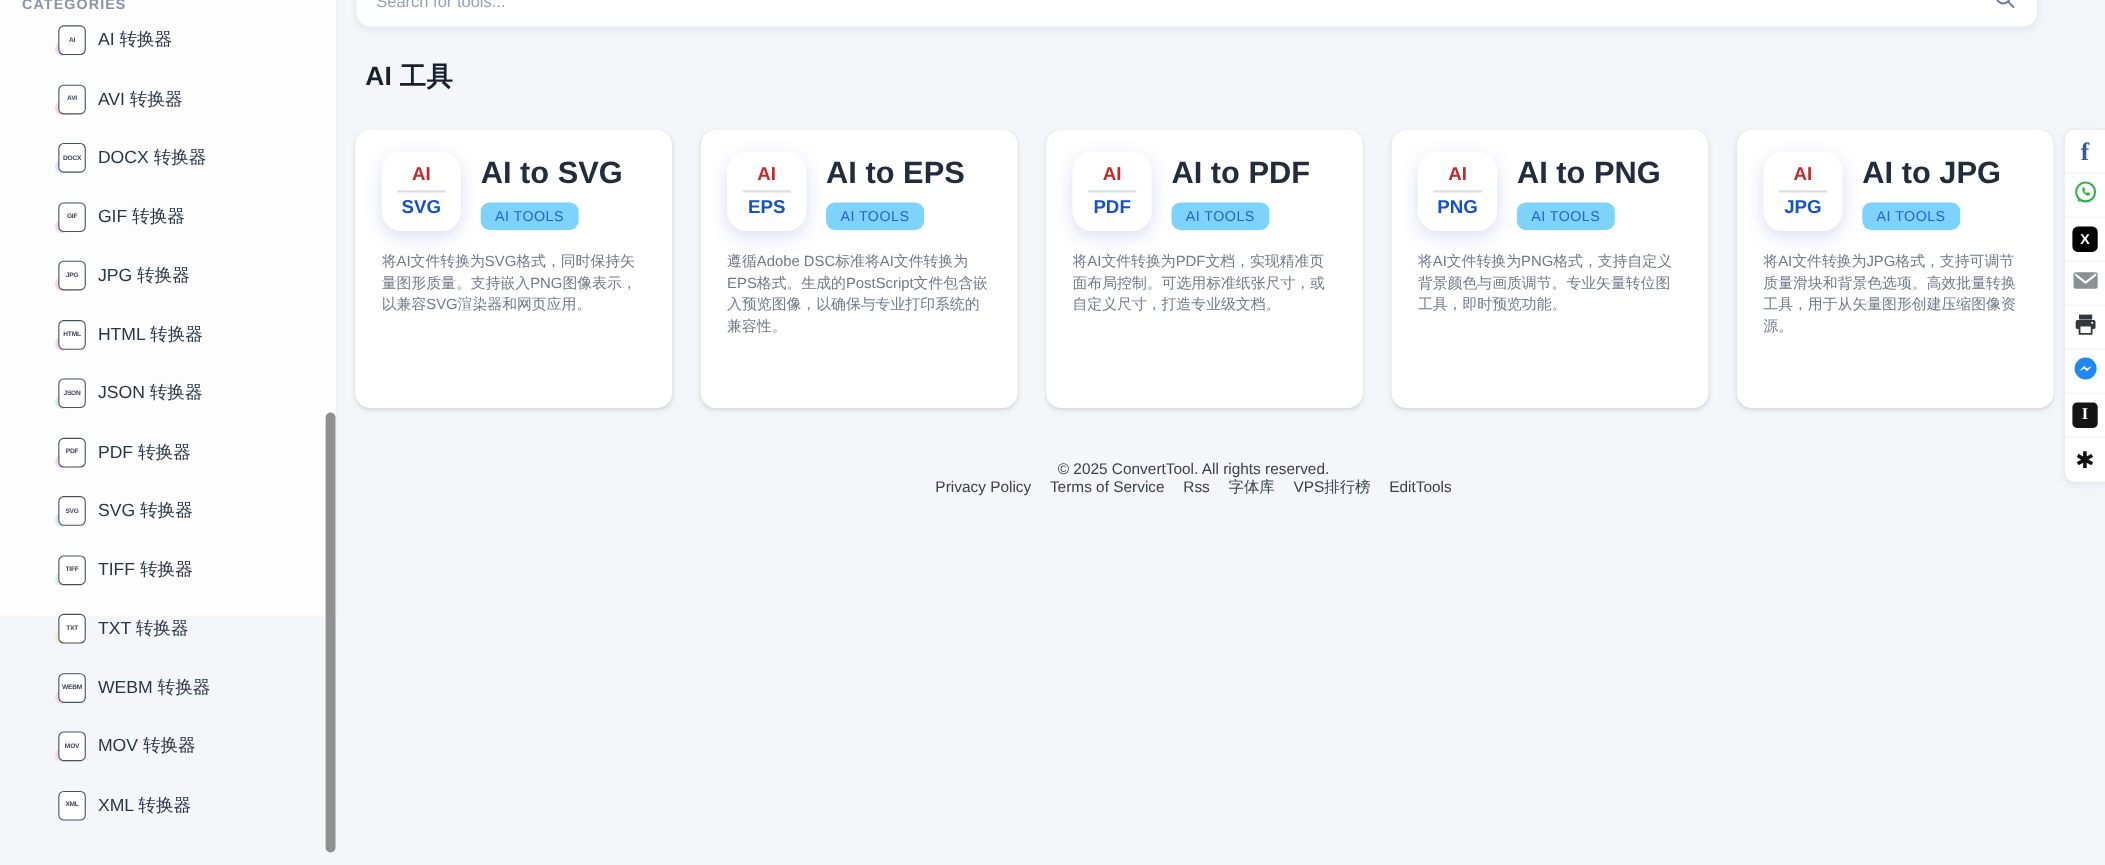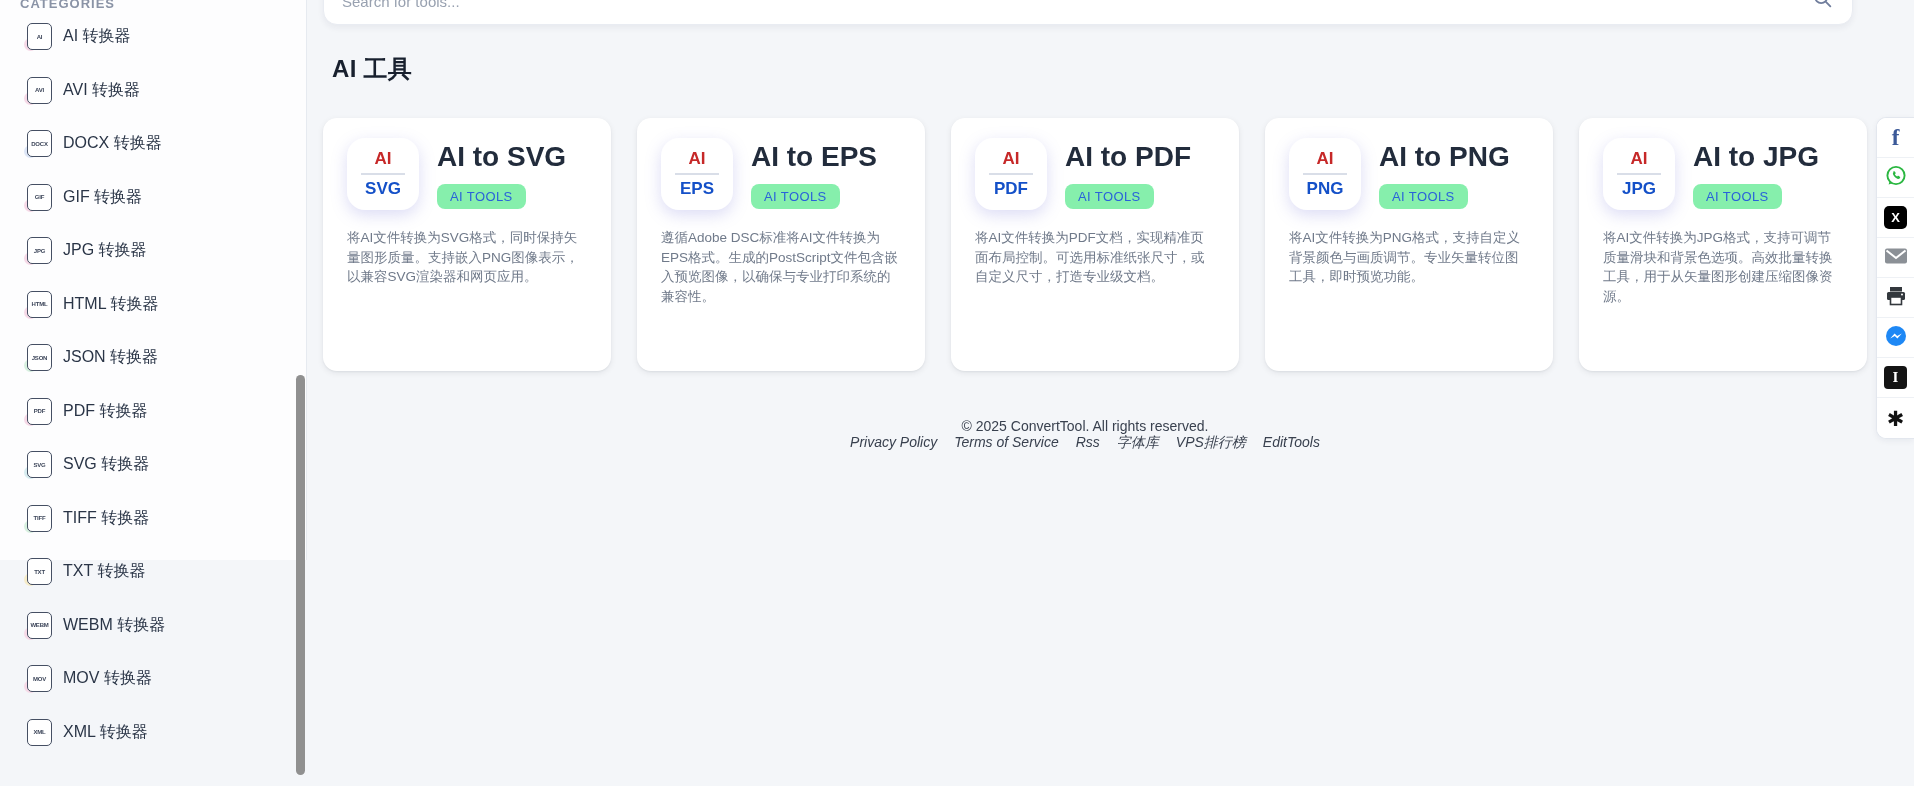--- a/index.html
+++ b/index.html
@@ -16,21 +16,21 @@
     position:absolute; left:0; top:0; width:307px; height:560px;
     background:#fdfdfe; border-right:1px solid #e6eaf0;
   }
   .sidebar-header {
     position:absolute; top:-4px; left:20px;
     font-size:13px; font-weight:bold; letter-spacing:1px; color:#8a93a6;
   }
   .cat-list { list-style:none; padding-top:10px; }
   .cat-item {
     height:53.5px; display:flex; align-items:center;
-    padding-left:27px; gap:11px; cursor:pointer;
+    padding-left:27px; gap:11px; cursor:pointer;margin-left:26px;
   }
   .doc-icon { position:relative; width:25px; height:27px; flex:0 0 auto; }
   .doc-blob {
     position:absolute; left:-3px; bottom:-1px; width:13px; height:13px;
     border-radius:50%;
   }
   .doc-body {
     position:absolute; inset:0; background:#ffffff;
     border:1.6px solid #454f63; border-radius:5px;
     display:flex; align-items:center; justify-content:center;
@@ -79,34 +79,34 @@
     box-shadow:0 5px 16px rgba(130,130,220,.28);
     display:flex; flex-direction:column; align-items:center; justify-content:center;
     gap:4px; flex:0 0 auto;
   }
   .tile-top { color:#c62828; font-weight:bold; font-size:17px; }
   .tile-divider { width:44px; height:2px; background:#d9dee8; }
   .tile-bottom { color:#1450c8; font-weight:bold; font-size:17px; }
   .card-info { padding-top:3px; }
   .card-title { font-size:28px; font-weight:bold; color:#222c3c; }
   .card-badge {
-    margin-top:11px; display:inline-block; background:#86efac; color:#2a62d9;
+    margin-top:11px; display:inline-block; background:#7dd3fc; color:#2a62d9;
     font-size:13px; padding:5px 13px; border-radius:8px; letter-spacing:.4px;
   }
   .card-desc {
     margin-top:18px; font-size:13.5px; color:#707a8a; line-height:1.45;
   }
 
   .footer {
     position:absolute; left:15px; right:67px; top:418px;
     display:flex; justify-content:space-between; align-items:center;
     font-size:14px; color:#39414f;flex-direction:column;
   }
   .footer-links { display:flex; gap:17px; }
-  .footer-link { color:#39414f; text-decoration:none; cursor:pointer;font-style:italic; }
+  .footer-link { color:#39414f; text-decoration:none; cursor:pointer; }
 
   
   .share-strip {
     position:absolute; right:0; top:117px; width:38px;
     background:#ffffff; border:1px solid #e3e7ee; border-right:none;
     border-radius:10px 0 0 10px; box-shadow:0 2px 6px rgba(20,30,60,.06);
     overflow:hidden;
   }
   .share-btn {
     height:40px; display:flex; align-items:center; justify-content:center;

